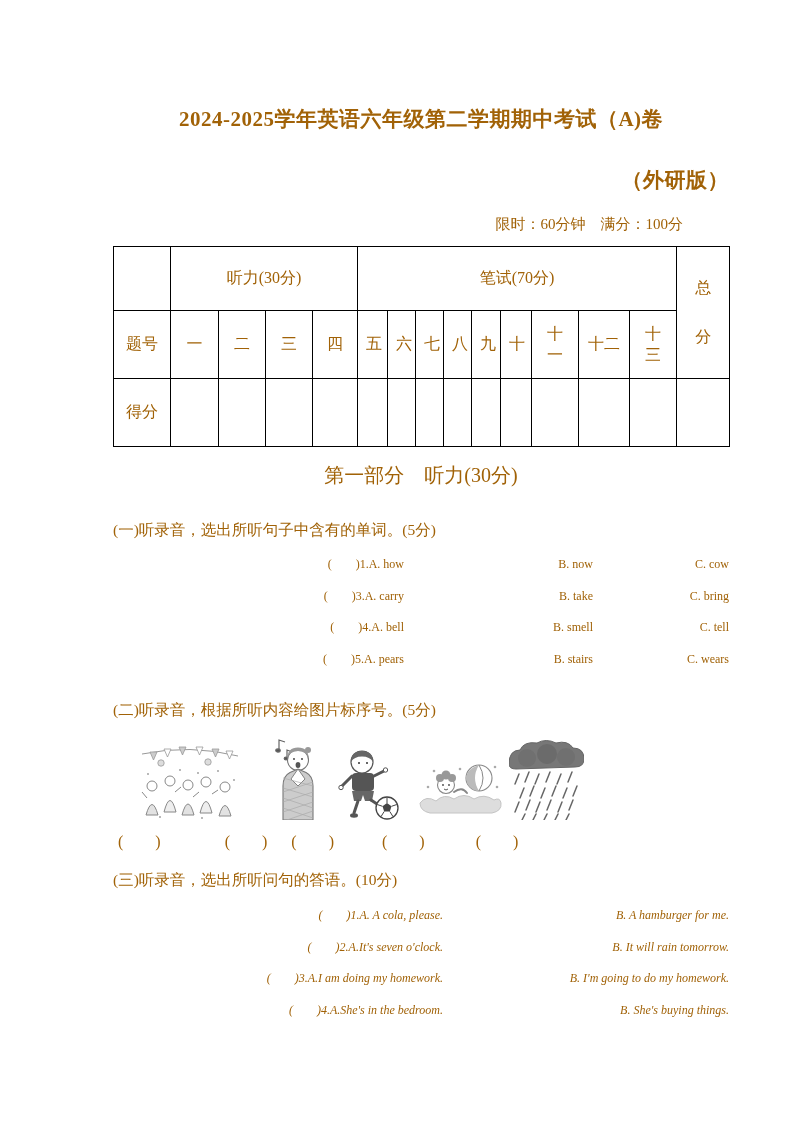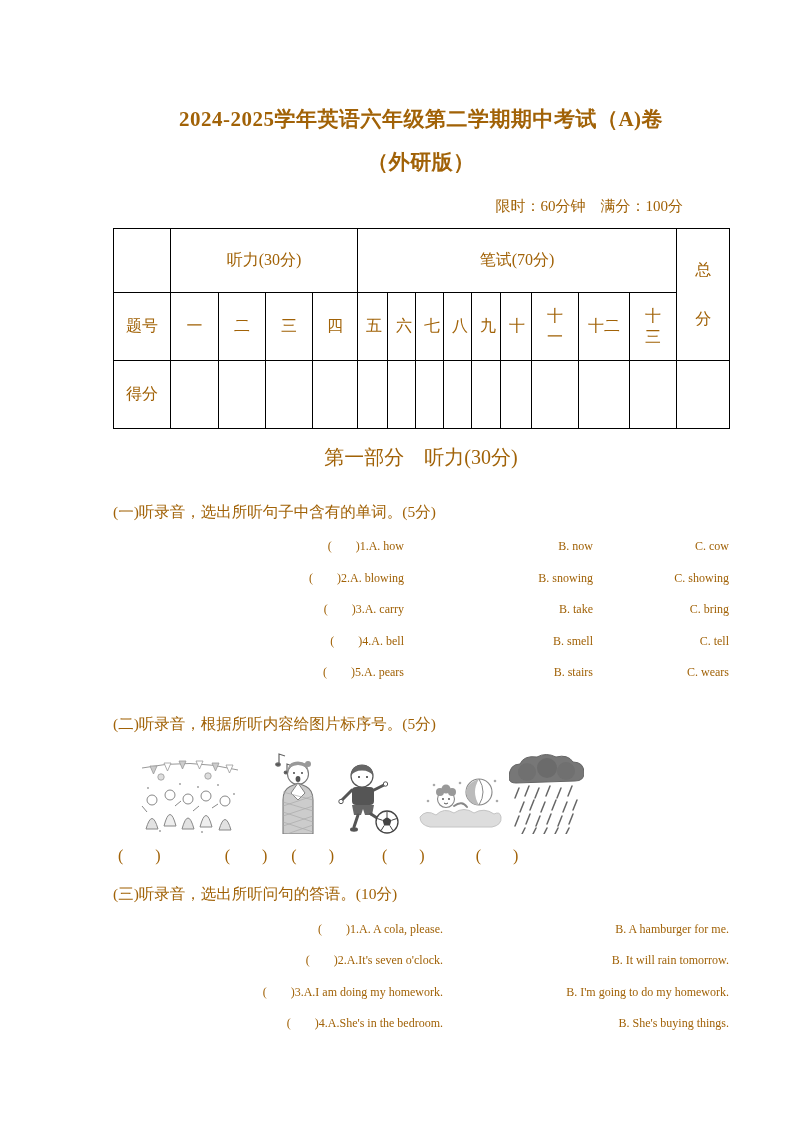--- a/index.html
+++ b/index.html
@@ -3,38 +3,38 @@
 <meta charset="utf-8">
 <style>
   html,body{margin:0;padding:0;background:#fff;}
   .page{
     width:793px;height:1122px;background:#fff;color:#a16207;
     font-family:"Liberation Serif","DejaVu Serif",serif;
     position:relative;overflow:hidden;
   }
   .content{padding:105px 64px 0 113px;}
   .title-line{margin:0;text-align:center;font-size:21px;font-weight:bold;letter-spacing:.5px;}
-  .title-line.second{margin-top:15px;}
+  .title-line.second{margin-top:33px;text-align:right;}
   .meta-line{margin-top:21px;font-size:15px;text-align:right;padding-right:46px;}
   table.score{border-collapse:collapse;table-layout:fixed;width:616px;margin-top:12px;}
   table.score td{border:1px solid #000;text-align:center;vertical-align:middle;font-size:16px;padding:8px;}
   tr.r1 td{height:47px;}
   tr.r2 td{height:51px;font-family:Liberation Mono, monospace;}
   tr.r3 td{height:51px;}
   td.total-cell{padding:0;}
   td.total-cell .tchar{height:47px;line-height:47px;}
   td.total-cell .tchar2{height:51px;line-height:51px;}
   .part-heading{margin:15px 0 0;text-align:center;font-size:20px;font-weight:normal;}
   .sec-title{margin:31px 0 0;font-size:15.5px;}
   .sec-title.s2{margin-top:25px;}
   .sec-title.s3{margin-top:18px;}
   .qblock{margin-top:8px;}
   .qrow{display:grid;grid-template-columns:286px 189px 1fr;align-items:center;height:31.5px;padding-left:5px;font-size:12px;text-align:right;}
   .qrow.two-col{grid-template-columns:325px 1fr;}
-  .qblock.s3{margin-top:9px;}
+  .qblock.s3{margin-top:9px;font-style:italic;}
   .pics{display:flex;align-items:flex-end;margin-top:7px;height:92px;}
   .pic{flex:none;}
   .pic svg{display:block;width:100%;height:100%;}
   .pic.p1{width:100px;height:80px;margin-left:27px;}
   .pic.p2{width:48px;height:86px;margin-left:30px;}
   .pic.p3{width:65px;height:72px;margin-left:16px;}
   .pic.p4{width:87px;height:58px;margin-left:17px;margin-bottom:3px;}
   .pic.p5{width:75px;height:80px;margin-left:6px;}
   .blank-row{margin-top:12px;font-size:16px;height:20px;}
   .blank-pair{display:inline-block;}
@@ -120,25 +120,20 @@
       </table>
 
     <h2 class="part-heading">第一部分　听力(30分)</h2>
 
     <p class="sec-title">(一)听录音，选出所听句子中含有的单词。(5分)</p>
     <div class="qblock">
       <div class="qrow">
         <span>(　　)1.A. how</span>
         <span>B. now</span>
         <span>C. cow</span>
-      </div>
-      <div class="qrow">
-        <span>(　　)2.A. blowing</span>
-        <span>B. snowing</span>
-        <span>C. showing</span>
       </div>
       <div class="qrow">
         <span>(　　)3.A. carry</span>
         <span>B. take</span>
         <span>C. bring</span>
       </div>
       <div class="qrow">
         <span>(　　)4.A. bell</span>
         <span>B. smell</span>
         <span>C. tell</span>

